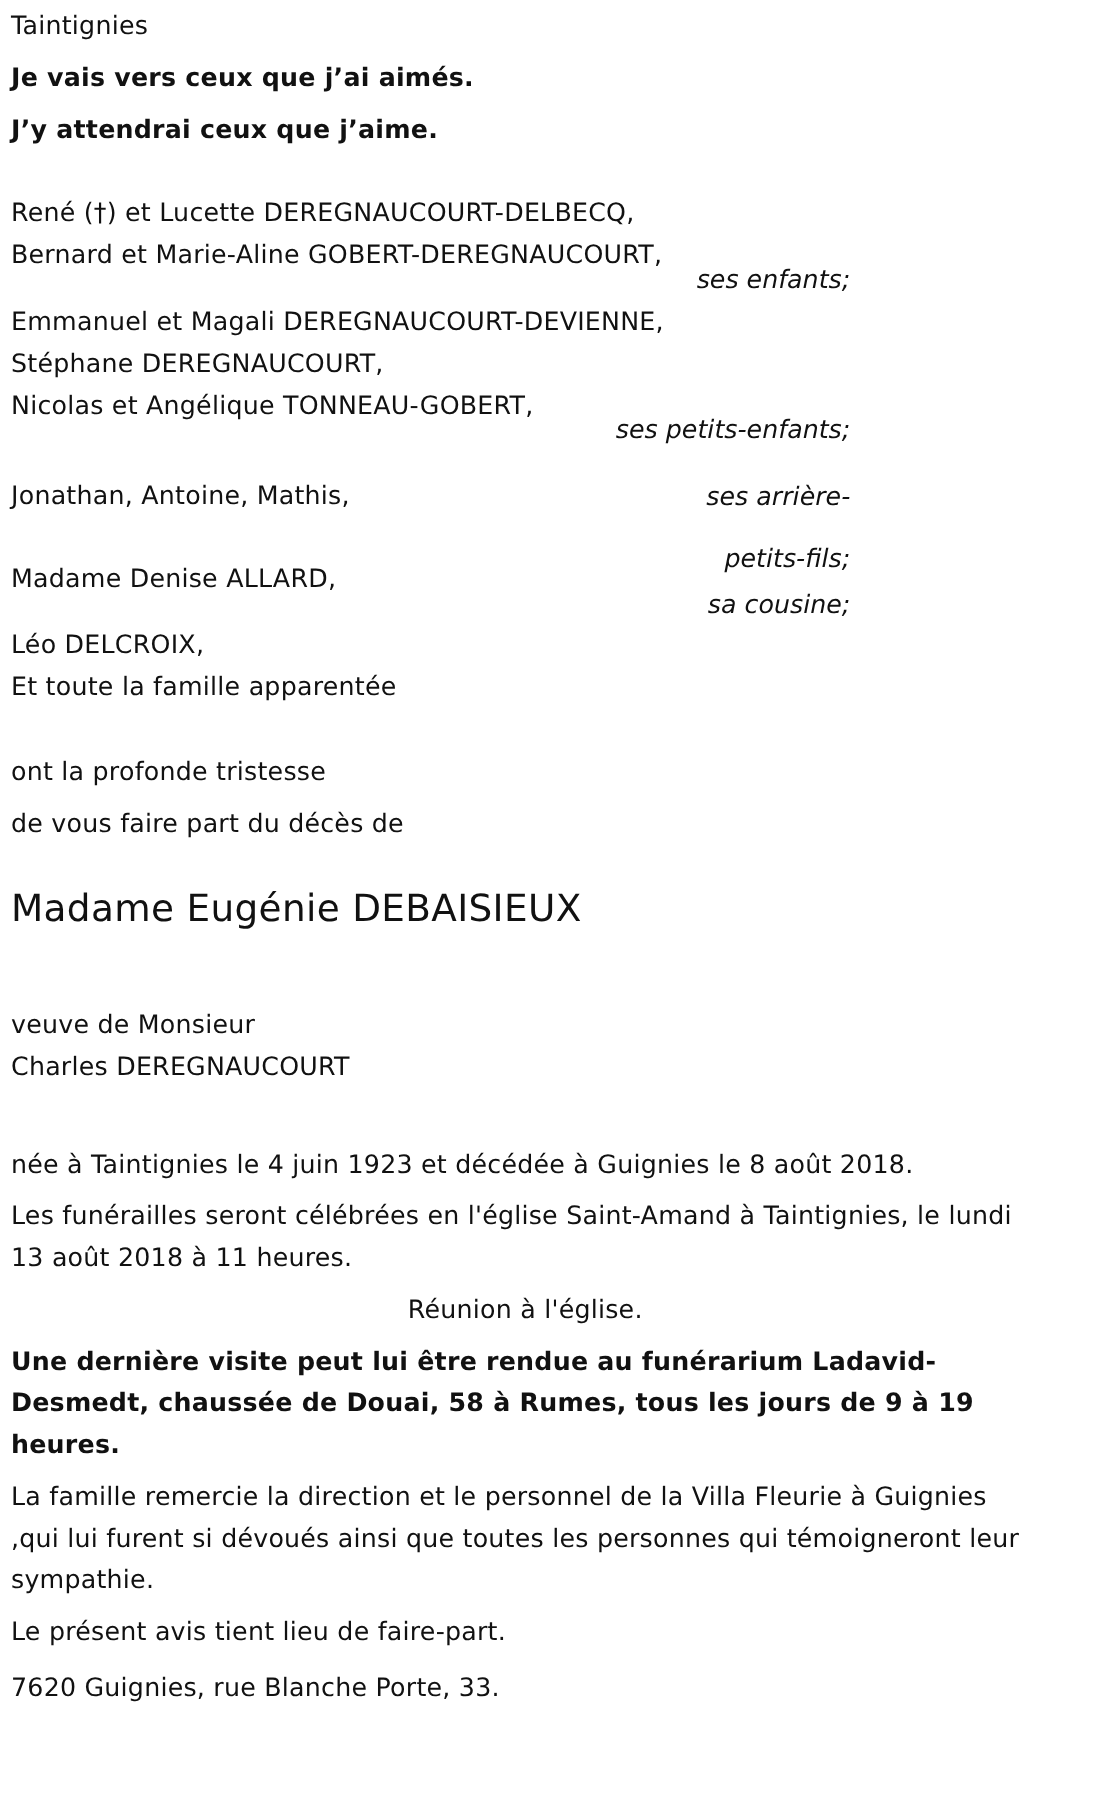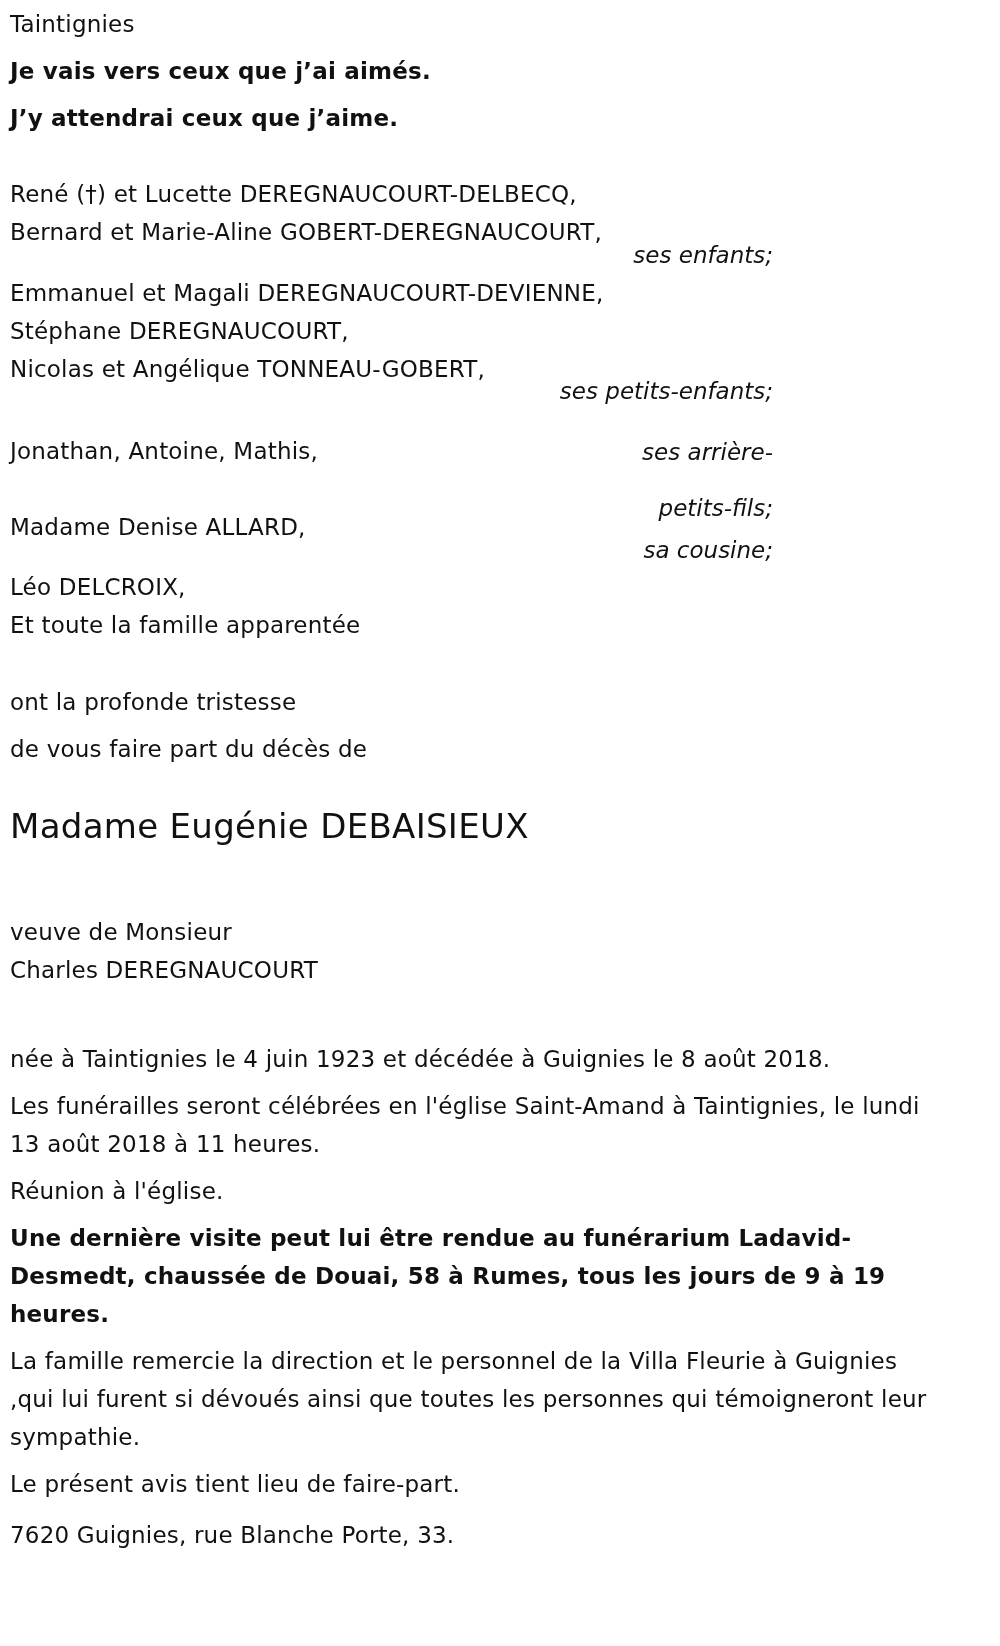--- a/index.html
+++ b/index.html
@@ -110,21 +110,21 @@
   </div>
 
   <div class="col" style="top:889px;margin-top:24px;">
     <span class="line">veuve de Monsieur</span>
     <span class="line">Charles DEREGNAUCOURT</span>
   </div>
 
   <div class="col" style="top:1004px;margin-top:36px;">
     <span class="para" style="margin-bottom:9px;">née à Taintignies le 4 juin 1923 et décédée à Guignies le 8 août 2018.</span>
     <span class="para" style="margin-bottom:9px;">Les funérailles seront célébrées en l'église Saint-Amand à Taintignies, le lundi 13 août 2018 à 11 heures.</span>
-    <span class="para" style="margin-bottom:9px;">Réunion à l'église.</span>
+    <span class="para" style="margin-bottom:9px;text-align:center;">Réunion à l'église.</span>
     <span class="para" style="margin-bottom:9px;font-weight:bold;">Une dernière visite peut lui être rendue au funérarium Ladavid-Desmedt, chaussée de Douai, 58 à Rumes, tous les jours de 9 à 19 heures.</span>
     <span class="para" style="margin-bottom:9px;">La famille remercie la direction et le personnel de la Villa Fleurie à Guignies ,qui lui furent si dévoués ainsi que toutes les personnes qui témoigneront leur sympathie.</span>
     <span class="para">Le présent avis tient lieu de faire-part.</span>
   </div>
 
   <div class="col" style="top:1516px;">
     <span class="line">7620 Guignies, rue Blanche Porte, 33.</span>
   </div>
 
 </div>

